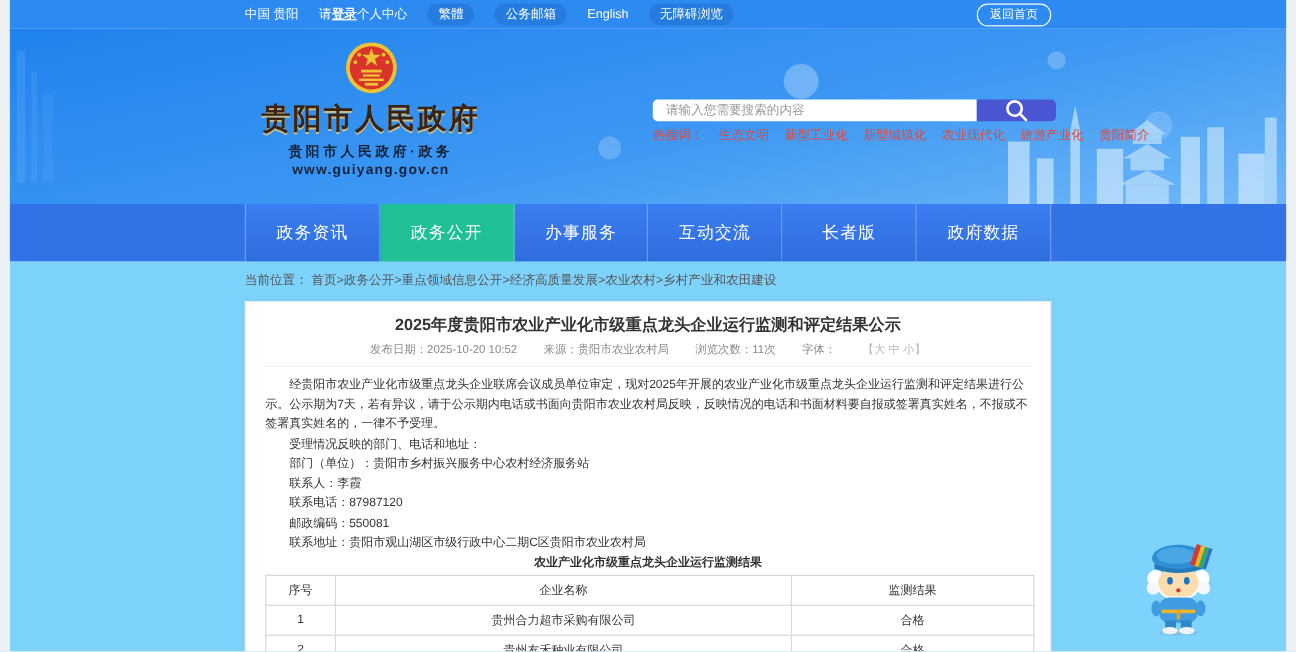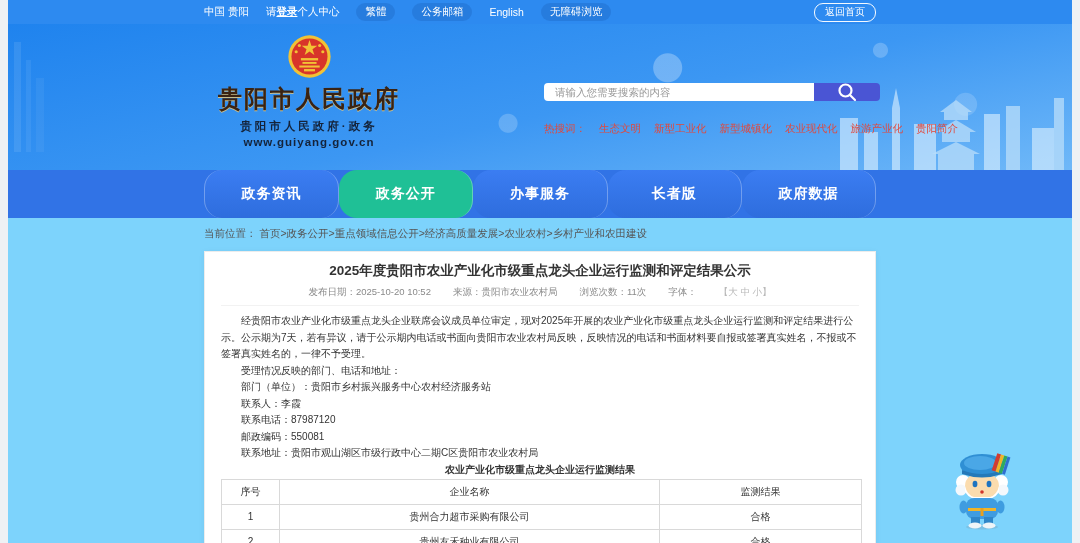--- a/index.html
+++ b/index.html
@@ -34,31 +34,31 @@
     text-shadow:0 1px 0 rgba(250,205,110,.75); white-space:nowrap; }
   .site-subtitle { font-size:11.5px; font-weight:bold; color:#14233a; letter-spacing:3px; margin-top:4px; white-space:nowrap; }
   .site-url { font-size:11.5px; font-weight:bold; color:#14233a; letter-spacing:1px; margin-top:2px; }
   .search-block { position:absolute; left:340px; top:59px; width:336px; }
   .search-row { display:flex; height:18px; }
   .search-input { flex:1; border:none; outline:none; border-radius:4px 0 0 4px; padding:0 11px; font-size:10.5px;
     color:#333; background:#fff; font-family:"Liberation Sans","DejaVu Sans",sans-serif; }
   .search-input::placeholder { color:#999; }
   .search-btn { width:66px; border:none; background:var(--c-btn,#4a55d4); border-radius:0 4px 4px 0;
     cursor:pointer; display:flex; align-items:center; justify-content:center; }
-  .hot-row { margin-top:21px; display:flex; align-items:center; gap:13px; font-size:10.5px;
+  .hot-row { margin-top:5px; display:flex; align-items:center; gap:13px; font-size:10.5px;
     color:var(--c-hot,#e2483b); white-space:nowrap; }
   .hot-link { cursor:pointer; color:var(--c-hot,#e2483b); }
   .skyline { position:absolute; right:6px; bottom:0; }
 
   
   .nav { height:48px; background:var(--c-nav,#3173e6); }
   .nav-inner { width:672px; margin:0 auto; display:flex; height:100%; }
   .nav-item { flex:1; display:flex; align-items:center; justify-content:center; color:#fff; font-size:14px;
-    font-weight:bold; cursor:pointer; background:linear-gradient(180deg,#3b7df2,#2e6ddd);
-    border-right:1px solid rgba(255,255,255,.30); letter-spacing:1px;border-radius:18px; }
+    font-weight:normal; cursor:pointer; background:linear-gradient(180deg,#3b7df2,#2e6ddd);
+    border-right:1px solid rgba(255,255,255,.30); letter-spacing:1px; }
   .nav-item:first-child { border-left:1px solid rgba(255,255,255,.30); }
   .nav-item.active { background:var(--c-nav-active,#1fc096); }
 
   
   .page { background:#7dd3fc; height:398px; position:relative; }
   .crumbs { width:672px; margin:0 auto; padding:9px 0 10px; font-size:10.5px; color:#555; }
   .crumb-path { cursor:pointer; }
   .card { width:672px; margin:0 auto; background:#fff; border:1px solid #ececec;
     box-shadow:0 1px 6px rgba(0,0,0,.06); padding:8px 16px 0; height:300px; }
   .art-title { font-size:13.5px; line-height:18px; font-weight:bold; color:#333; text-align:center; margin:2px 0 6px; }
@@ -162,20 +162,21 @@
           </div>
       </div>
     </div>
   </div>
 
   <div class="nav">
     <div class="nav-inner">
         <div class="nav-item">政务资讯</div>
         <div class="nav-item active">政务公开</div>
         <div class="nav-item">办事服务</div>
+        <div class="nav-item">互动交流</div>
         <div class="nav-item">长者版</div>
         <div class="nav-item">政府数据</div>
       </div>
   </div>
 
   <div class="page">
     <div class="crumbs">
       <span>当前位置：</span>
       <span class="crumb-path">首页&gt;政务公开&gt;重点领域信息公开&gt;经济高质量发展&gt;农业农村&gt;乡村产业和农田建设</span>
     </div>

